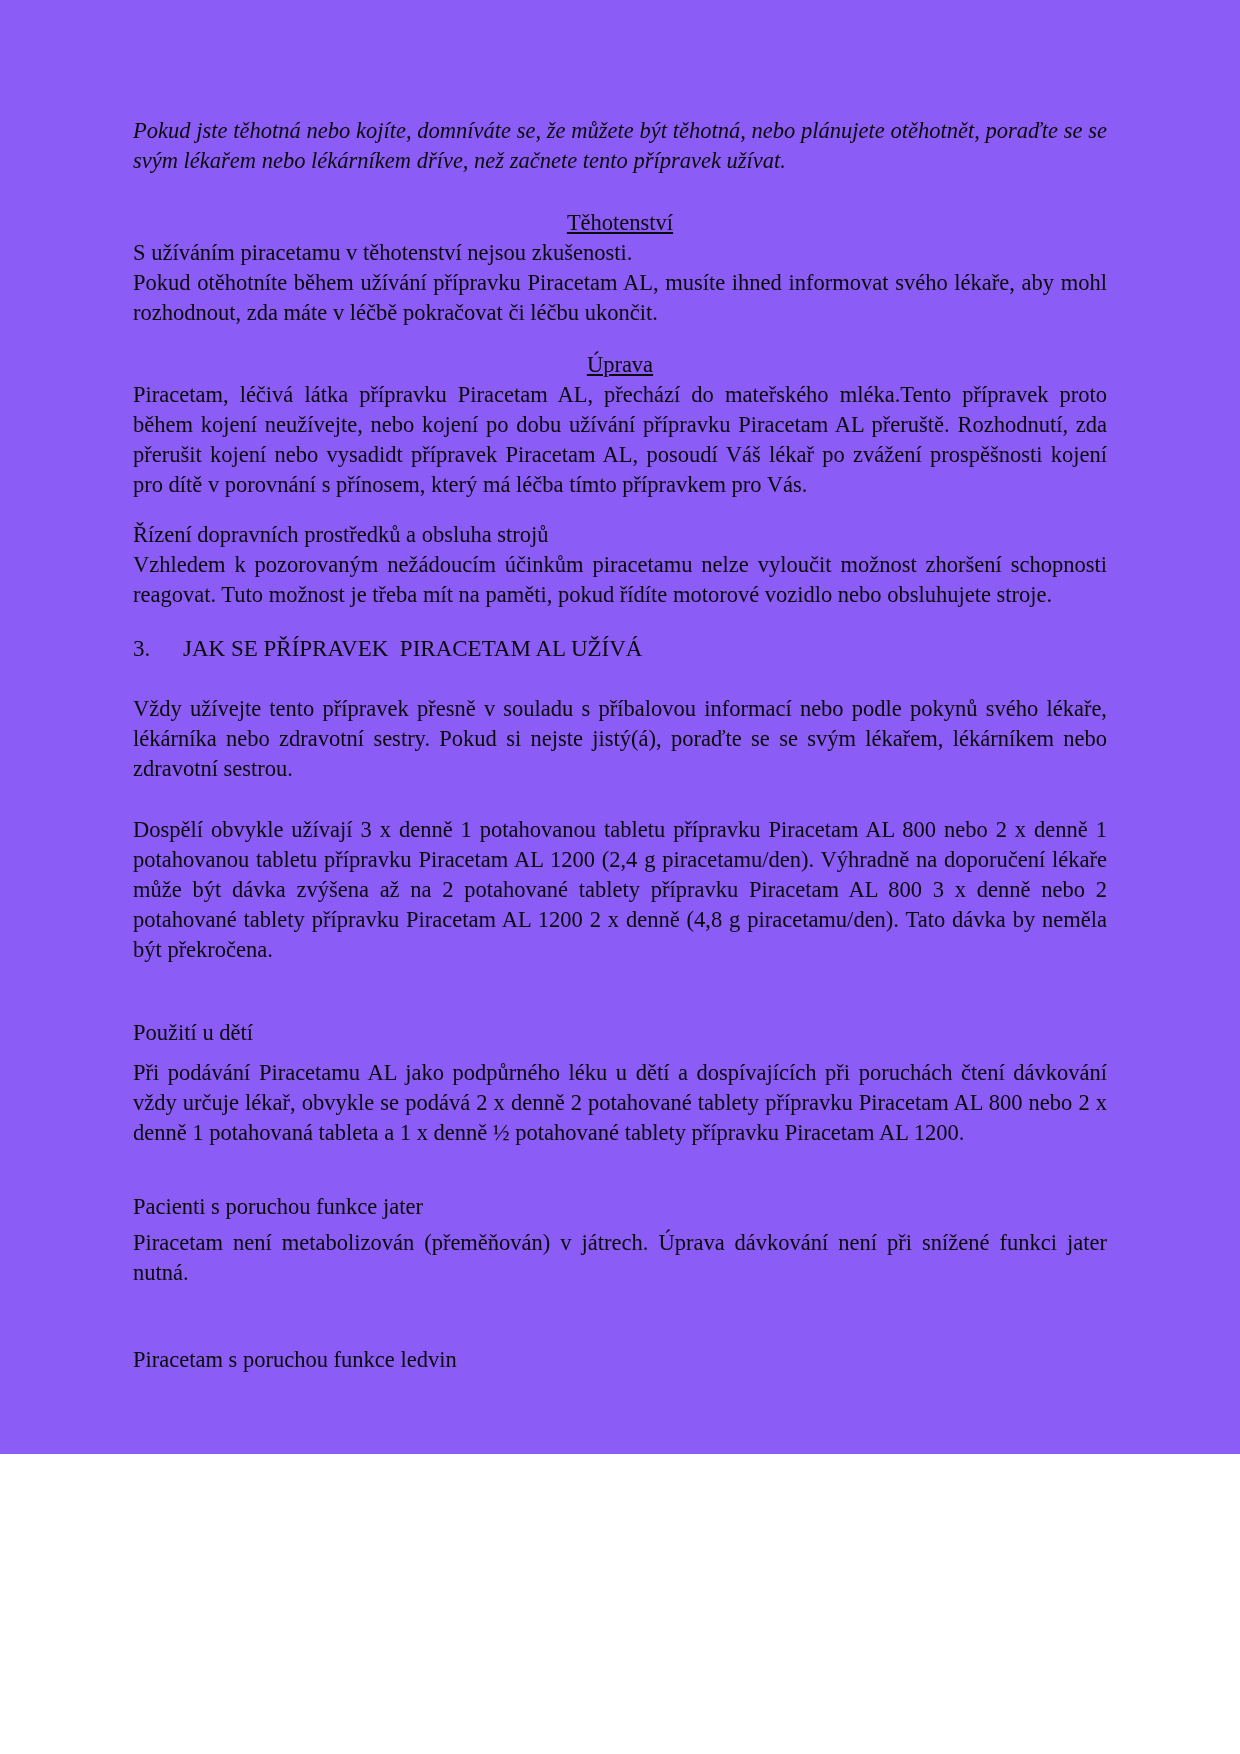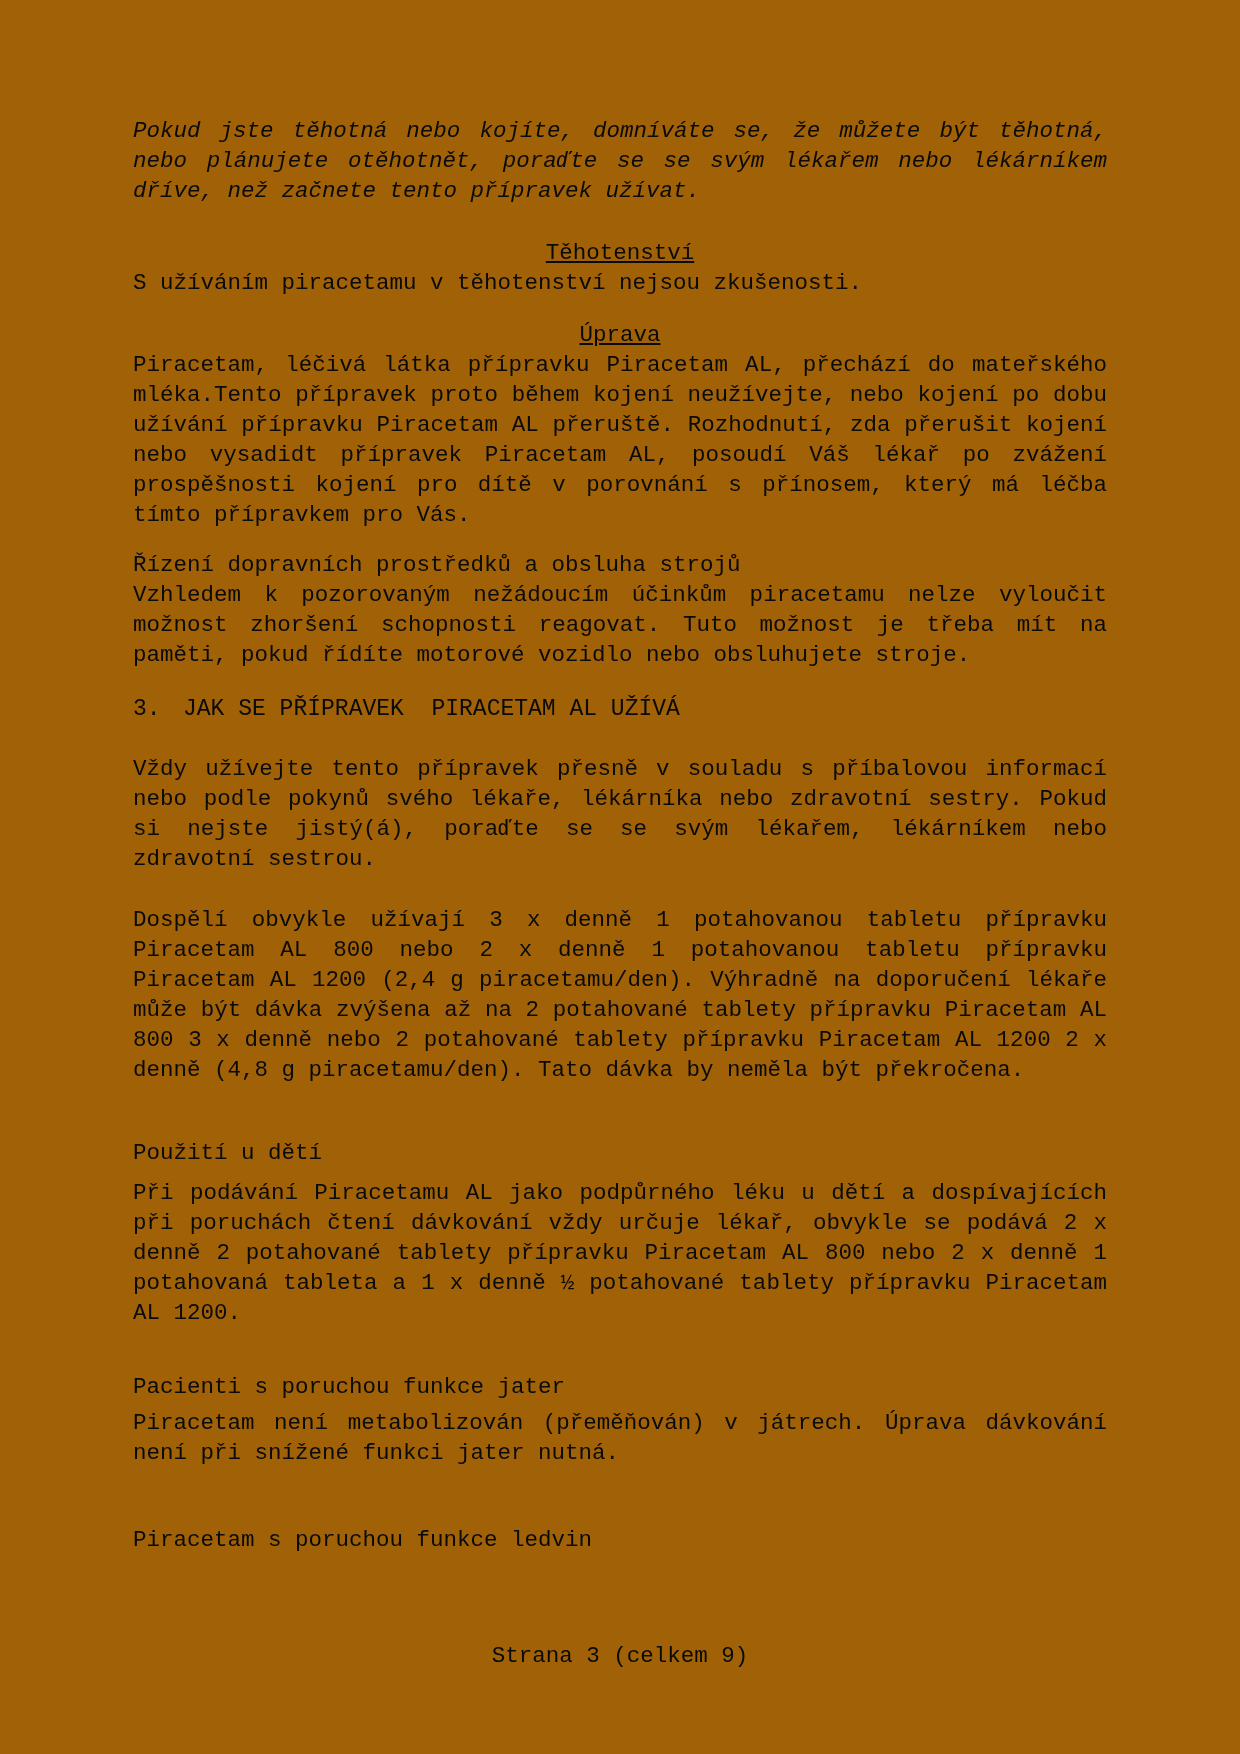--- a/index.html
+++ b/index.html
@@ -3,24 +3,24 @@
 <meta charset="utf-8">
 <style>
   html, body {
     margin: 0;
     padding: 0;
     background: #ffffff;
   }
   .page {
     position: relative;
     width: 1240px;
-    height: 1754px;
-    background: #a16207;
+    height: 1454px;
+    background: #8b5cf6;
     color: #0a0a0a;
-    font-family: Liberation Mono, monospace;
+    font-family: Liberation Serif, serif;
     font-size: 22.5px;
     line-height: 30px;
     overflow: hidden;
   }
   .content {
     margin: 0 133px;
     width: 974px;
   }
   .content p, .content h2, .content h3 {
     margin: 0;
@@ -66,20 +66,21 @@
 </head>
 <body>
 
 <div class="page">
   <div class="content">
 
     <p class="intro">Pokud jste těhotná nebo kojíte, domníváte se, že můžete být těhotná, nebo plánujete otěhotnět, poraďte se se svým lékařem nebo lékárníkem dříve, než začnete tento přípravek užívat.</p>
 
     <h3 class="h-underlined mt-tehotenstvi">Těhotenství</h3>
     <p>S užíváním piracetamu v těhotenství nejsou zkušenosti.</p>
+    <p class="just">Pokud otěhotníte během užívání přípravku Piracetam AL, musíte ihned informovat svého lékaře, aby mohl rozhodnout, zda máte v léčbě pokračovat či léčbu ukončit.</p>
 
     <h3 class="h-underlined mt-kojeni">Úprava</h3>
     <p class="just">Piracetam, léčivá látka přípravku Piracetam AL, přechází do mateřského mléka.Tento přípravek proto během kojení neužívejte, nebo kojení po dobu užívání přípravku Piracetam AL přeruště. Rozhodnutí, zda přerušit kojení nebo vysadidt přípravek Piracetam AL, posoudí Váš lékař po zvážení prospěšnosti kojení pro dítě v porovnání s přínosem, který má léčba tímto přípravkem pro Vás.</p>
 
     <h3 class="h-bold mt-rizeni">Řízení dopravních prostředků a obsluha strojů</h3>
     <p class="just">Vzhledem k pozorovaným nežádoucím účinkům piracetamu nelze vyloučit možnost zhoršení schopnosti reagovat. Tuto možnost je třeba mít na paměti, pokud řídíte motorové vozidlo nebo obsluhujete stroje.</p>
 
     <h2 class="main-heading"><span class="num">3.</span><span class="ttl">JAK SE PŘÍPRAVEK  PIRACETAM AL UŽÍVÁ</span></h2>
 
     <p class="just mt-vzdy">Vždy užívejte tento přípravek přesně v souladu s příbalovou informací nebo podle pokynů svého lékaře, lékárníka nebo zdravotní sestry. Pokud si nejste jistý(á), poraďte se se svým lékařem, lékárníkem nebo zdravotní sestrou.</p>

